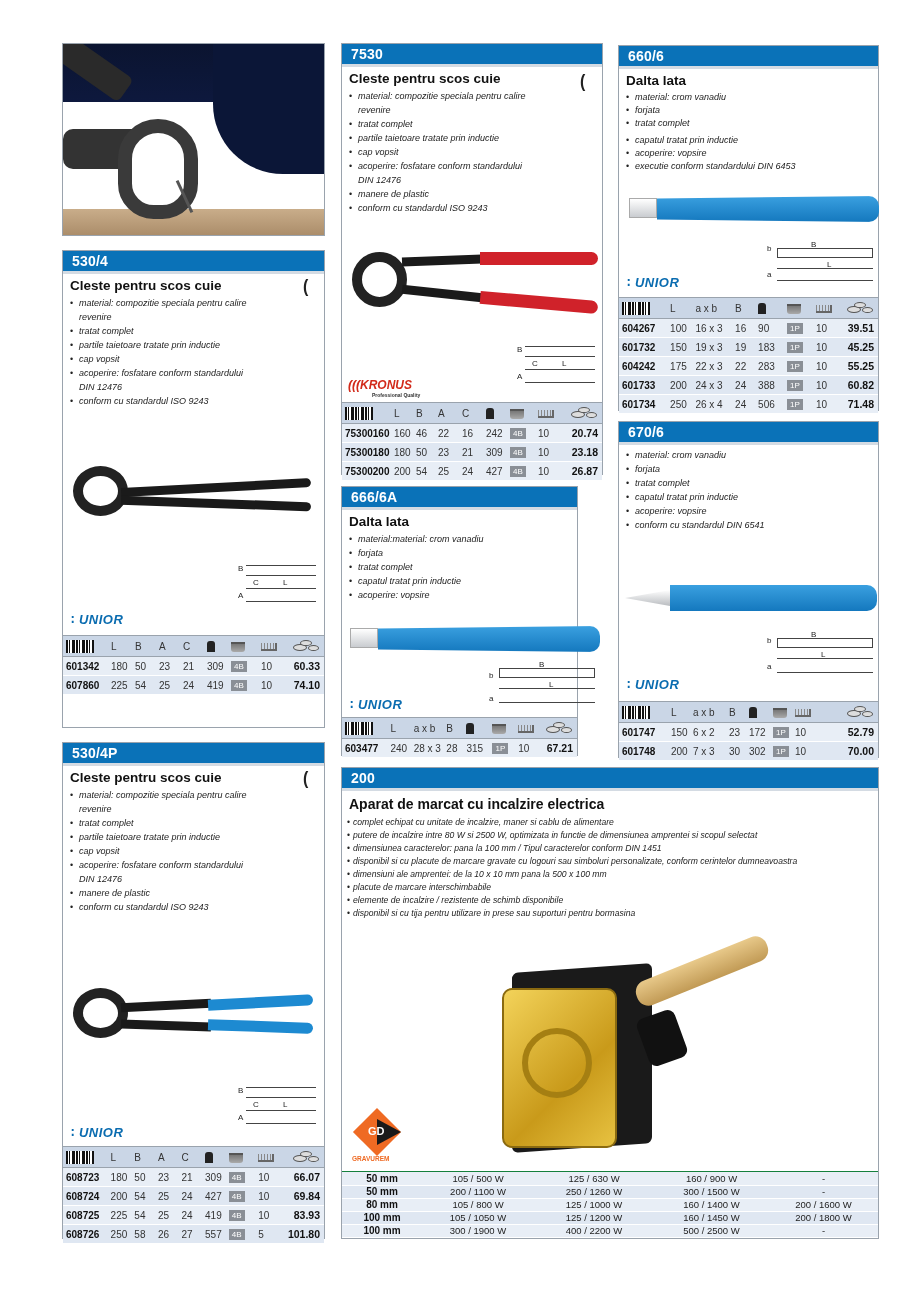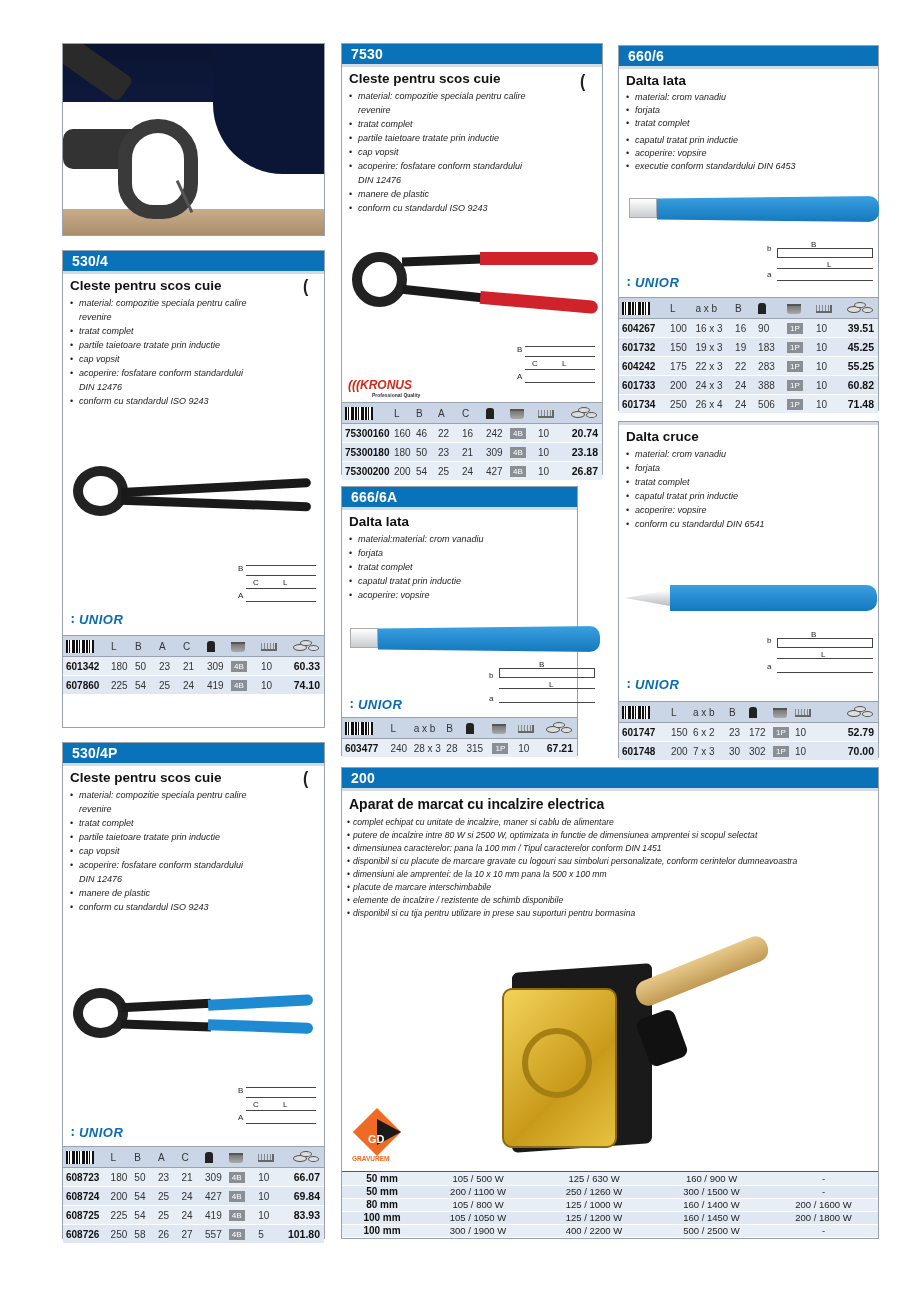--- a/index.html
+++ b/index.html
@@ -455,22 +455,22 @@
             <td class="pack"><span>1P</span></td>
             <td>10</td>
             <td class="price">71.48</td>
           </tr>
       </tbody>
     </table>
   </div>
 </div>
 
 <div class="card" style="left:618px;top:421px;width:261px;height:337px;">
+  <div class="hdr">670/6</div>
   <div class="hdr-line"></div>
-  <div class="title">Dalta cruce</div>
   <ul class="bullets">
     <li>material: crom vanadiu</li>
     <li>forjata</li>
     <li>tratat complet</li>
     <li>capatul tratat prin inductie</li>
     <li>acoperire: vopsire</li>
     <li>conform cu standardul DIN 6541</li>
   </ul>
   <div class="abs" style="left:6px;top:162px;width:252px;height:28px">
     <div class="abs" style="left:0;top:6px;width:45px;height:16px;background:linear-gradient(#fff,#b9bcc0);clip-path:polygon(0 50%,100% 0,100% 100%)"></div>
@@ -545,21 +545,21 @@
     <div class="abs" style="left:10px;top:50px;width:140px;height:180px;background:#1a1a1a;border-radius:6px;transform:skewY(-4deg)"></div>
     <div class="abs" style="left:0;top:70px;width:115px;height:160px;background:linear-gradient(135deg,#f3d35a,#c99a1a 60%,#e7c241);border-radius:10px;border:2px solid #8a6a10"></div>
     <div class="abs" style="left:20px;top:110px;width:70px;height:70px;border:6px solid #a57f12;border-radius:50%"></div>
     <div class="abs" style="left:130px;top:40px;width:140px;height:26px;background:linear-gradient(#e8c98a,#c19a55);border-radius:12px;transform:rotate(-22deg)"></div>
     <div class="abs" style="left:140px;top:95px;width:40px;height:50px;background:#111;border-radius:8px;transform:rotate(-20deg)"></div>
   </div>
 
   <div class="abs" style="left:10px;top:347px;width:60px;height:50px">
     <div class="abs" style="left:8px;top:0;width:34px;height:34px;background:#ef6a23;transform:rotate(45deg)"></div>
     <div class="abs" style="left:25px;top:4px;width:24px;height:26px;background:#1a1a1a;clip-path:polygon(0 0,100% 50%,0 100%)"></div>
-    <div class="abs" style="left:16px;top:18px;font-size:11px;font-weight:bold;color:#fff">GD</div>
+    <div class="abs" style="left:16px;top:10px;font-size:11px;font-weight:bold;color:#fff">GD</div>
     <div class="abs" style="left:0;top:40px;font-size:6.5px;font-weight:bold;color:#ef6a23">GRAVUREM</div>
   </div>
   <div class="abs" style="left:0;top:403px;width:100%;border-top:1px solid #15803d">
     <table class="power">
       <colgroup>
           <col style="width:80px">
           <col style="width:112px">
           <col style="width:120px">
           <col style="width:115px">
           <col>

